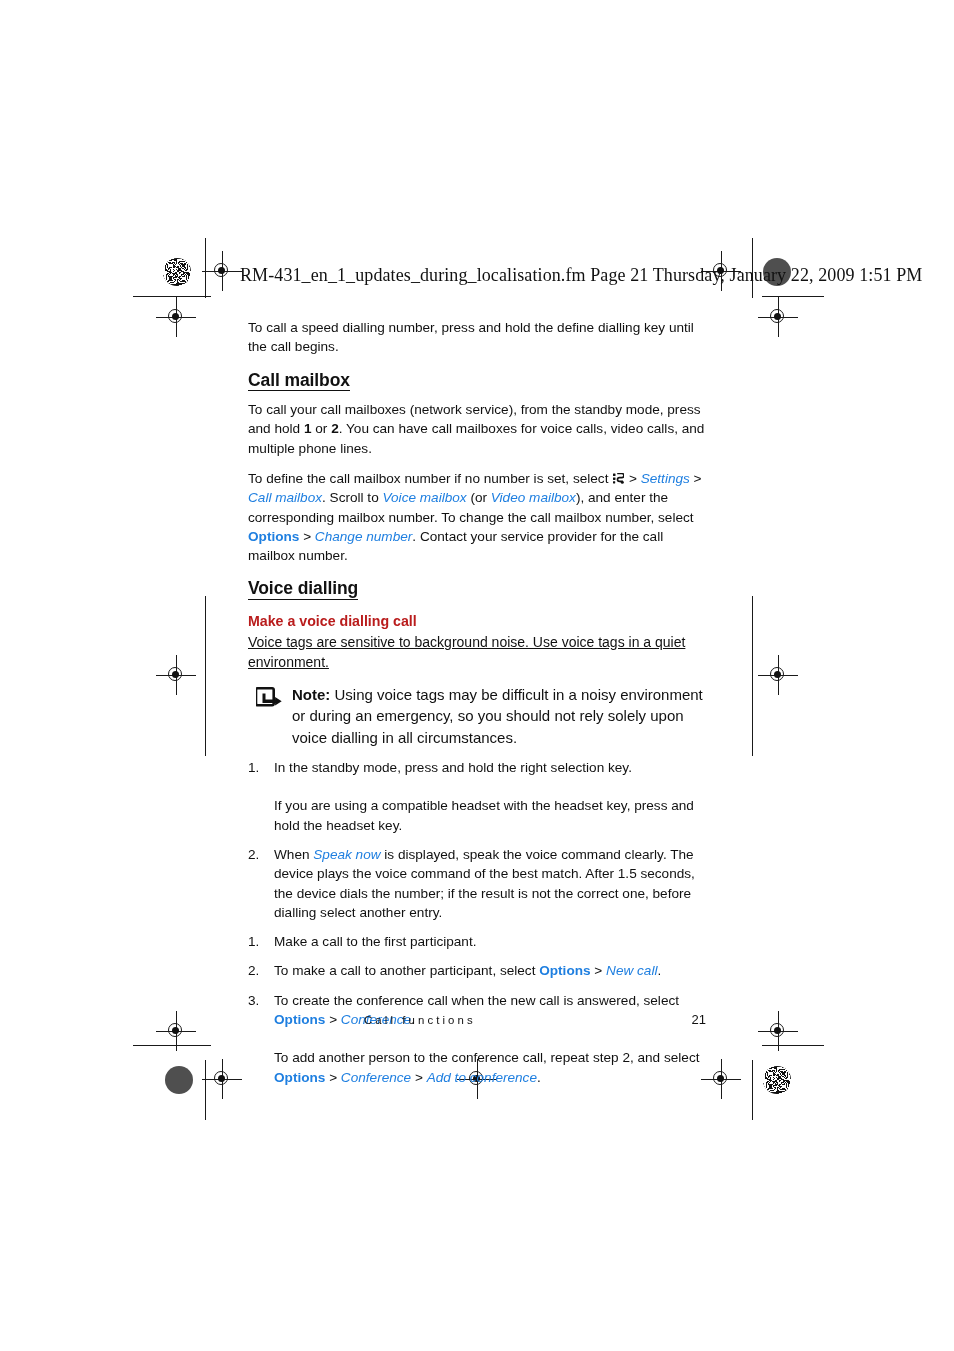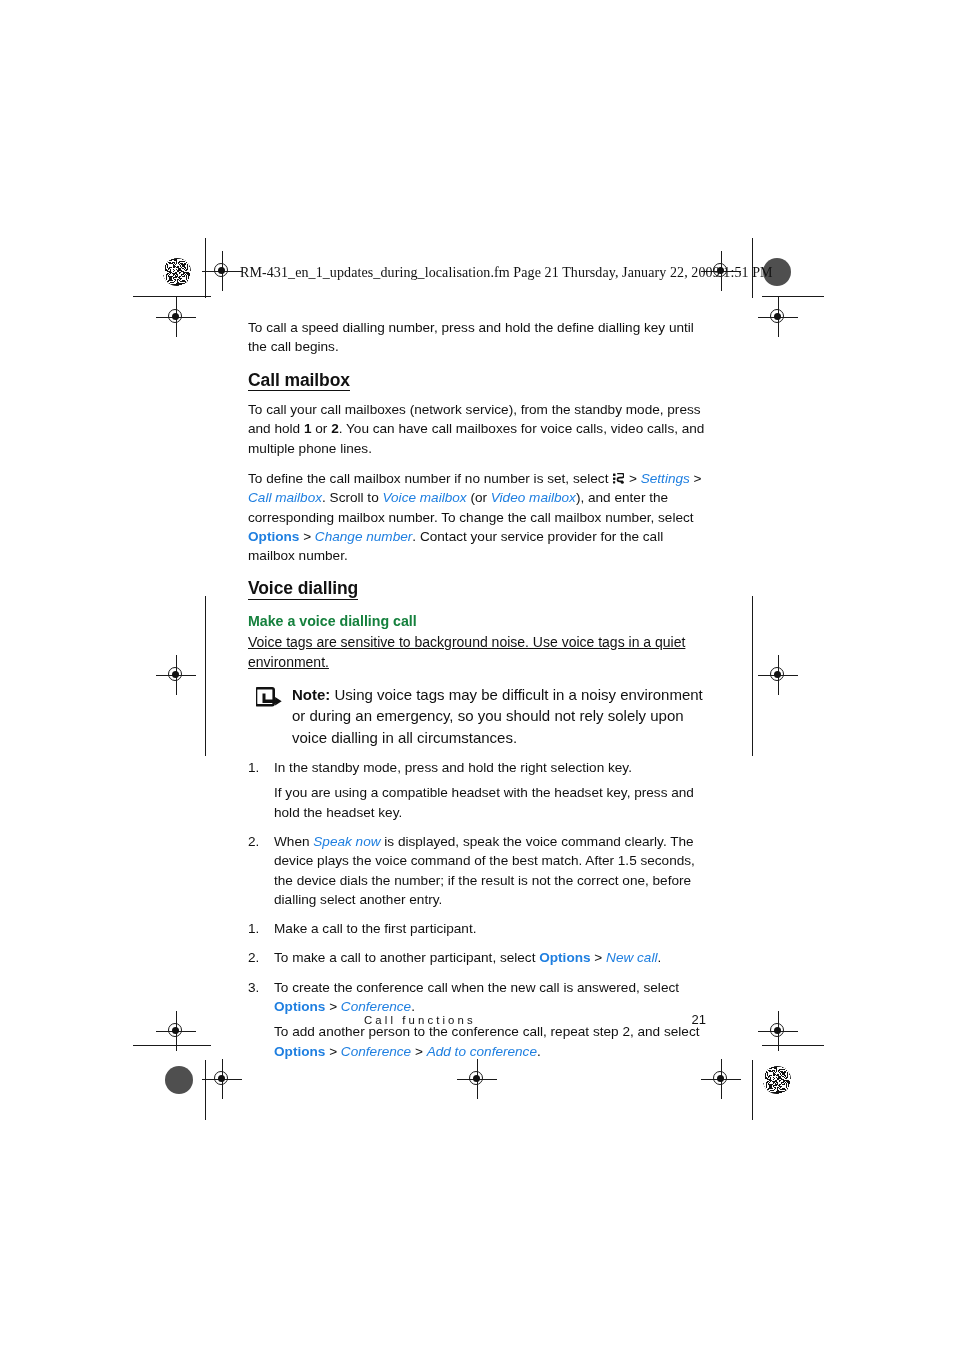--- a/index.html
+++ b/index.html
@@ -69,21 +69,21 @@
   .rule { position: absolute; background: #1a1a1a; }
   .rule.h { height: 1px; }
   .rule.v { width: 1px; }
 
   
   .fileinfo {
     position: absolute;
     left: 240px;
     top: 265px;
     font-family: "Liberation Serif", serif;
-    font-size: 14px;
+    font-size: 18px;
     color: #111;
     white-space: nowrap;
     letter-spacing: 0.1px;
   }
 
   
   .page {
     position: absolute;
     left: 248px;
     top: 318px;
@@ -112,21 +112,21 @@
     padding-bottom: 1px;
     margin-bottom: 9px;
     margin-top: 4px;
     letter-spacing: -0.1px;
   }
   .sec-wrap { line-height: 1; }
 
   h3.sub {
     font-size: 14.2px;
     font-weight: bold;
-    color: #15803d;
+    color: #b91c1c;
     margin-top: 4px;
     margin-bottom: 4px;
   }
 
   .small {
     font-size: 14px;
     line-height: 1.4;
     color: #111;
     margin-bottom: 12px;
     text-decoration: underline;
@@ -181,21 +181,21 @@
   }
   ol.steps > li .num {
     position: absolute;
     left: 0;
     top: 0;
     width: 20px;
     text-align: left;
   }
   ol.steps > li .cont {
     display: block;
-    margin-top: 6px;
+    margin-top: 19px;
   }
 
   
   .footer {
     position: absolute;
     left: 248px;
     top: 1012px;
     width: 458px;
     display: flex;
     align-items: baseline;

